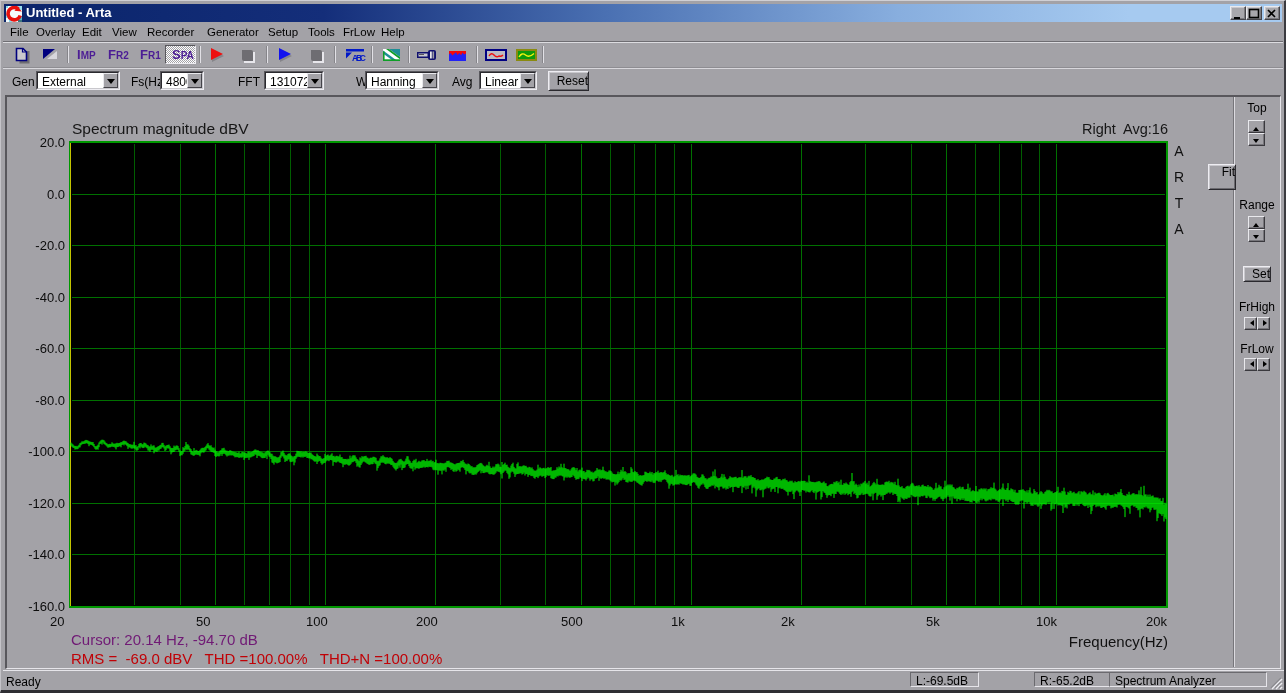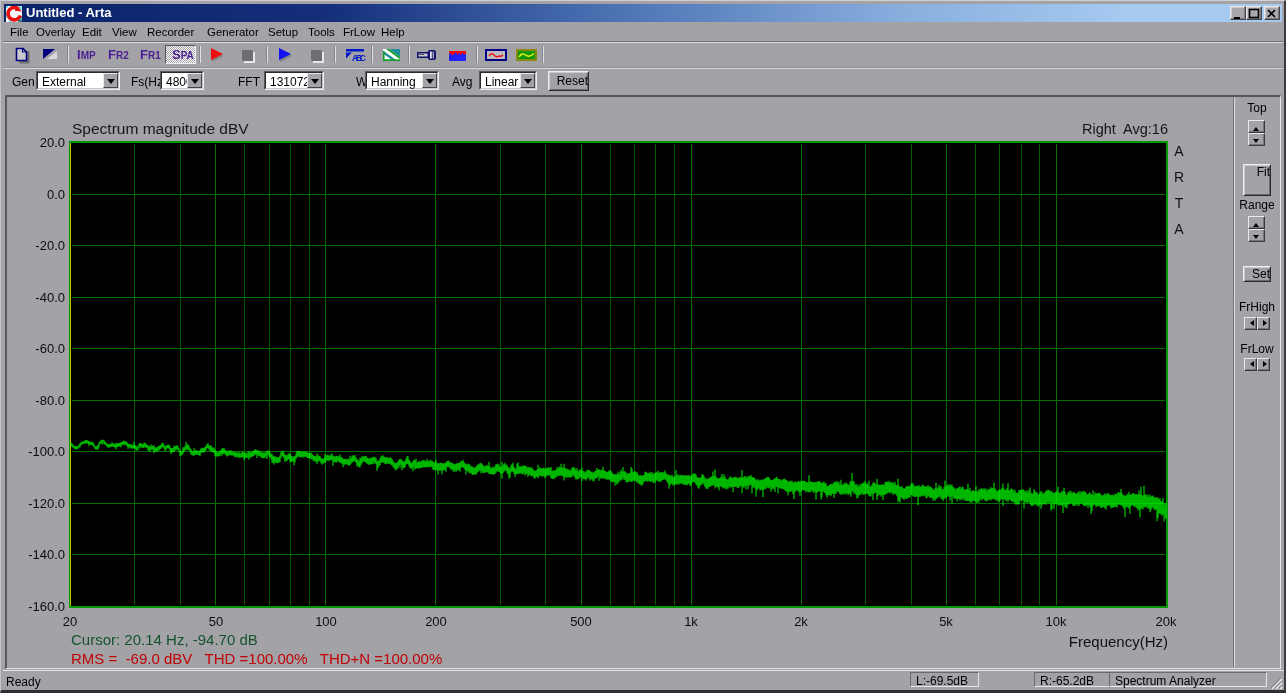--- a/index.html
+++ b/index.html
@@ -30,21 +30,21 @@
 .rlab{position:absolute;font-size:12px;color:#000;width:60px;text-align:center;left:1227px}
 
 .spinv{position:absolute;left:1248px;width:17px;height:13px;background:#a3a2a7;border-top:1px solid #e9e9ed;border-left:1px solid #e9e9ed;border-right:1px solid #3a393e;border-bottom:1px solid #3a393e;box-shadow:inset -1px -1px 0 #77767b}
 .spinh{position:absolute;width:13px;height:13px;background:#a3a2a7;border-top:1px solid #e9e9ed;border-left:1px solid #e9e9ed;border-right:1px solid #3a393e;border-bottom:1px solid #3a393e;box-shadow:inset -1px -1px 0 #77767b}
 .aru:after{content:"";position:absolute;left:4px;top:3px;border:3.5px solid transparent;border-bottom:4.5px solid #000}
 .ard:after{content:"";position:absolute;left:4px;top:5px;border:3.5px solid transparent;border-top:4.5px solid #000}
 .arl:after{content:"";position:absolute;left:2px;top:2px;border:3.5px solid transparent;border-right:4.5px solid #000}
 .arr2:after{content:"";position:absolute;left:5px;top:2px;border:3.5px solid transparent;border-left:4.5px solid #000}
 
 .ylab{position:absolute;font-size:13px;color:#0d0d0d;width:46px;text-align:right;left:19px}
-.xlab{position:absolute;font-size:13px;color:#0d0d0d;top:614px;text-align:center;width:40px}
+.xlab{position:absolute;font-size:13px;color:#0d0d0d;top:614px;text-align:left;width:40px}
 
 #sbar{left:3px;top:670px;width:1281px;height:20px;border-top:1px solid #e6e5ea;background:#a3a2a7}
 .spanel{position:absolute;top:672px;height:15px;border-top:1px solid #6b6a6f;border-left:1px solid #6b6a6f;border-right:1px solid #e6e5ea;border-bottom:1px solid #e6e5ea;font-size:12px;color:#000;padding:1px 0 0 5px}
 </style></head><body>
 <div class="abs" id="frame"></div>
 <div class="abs" id="title">
  <svg class="abs" style="left:2px;top:2px" width="16" height="16" viewBox="0 0 16 16">
       <rect width="16" height="16" fill="#f4fbfd"></rect>
       <rect x="0" y="0" width="2" height="2" fill="#7edcee"></rect>
       <rect x="3" y="13" width="3" height="3" fill="#8ad8ea"></rect>
@@ -213,27 +213,27 @@
 <div class="xlab" style="left:196px">50</div>
 <div class="xlab" style="left:306px">100</div>
 <div class="xlab" style="left:416px">200</div>
 <div class="xlab" style="left:561px">500</div>
 <div class="xlab" style="left:671px">1k</div>
 <div class="xlab" style="left:781px">2k</div>
 <div class="xlab" style="left:926px">5k</div>
 <div class="xlab" style="left:1036px">10k</div>
 <div class="xlab" style="left:1146px">20k</div>
 <div class="abs" style="left:968px;top:633px;width:200px;text-align:right;font-size:15px;color:#111">Frequency(Hz)</div>
-<div class="abs" style="left:71px;top:631px;font-size:15px;color:#14532d">Cursor: 20.14 Hz, -94.70 dB</div>
+<div class="abs" style="left:71px;top:631px;font-size:15px;color:#701a75">Cursor: 20.14 Hz, -94.70 dB</div>
 <div class="abs" style="left:71px;top:650px;font-size:15px;color:#c00207">RMS =&nbsp; -69.0 dBV&nbsp;&nbsp; THD =100.00%&nbsp;&nbsp; THD+N =100.00%</div>
 
 <div class="rlab" style="top:101px">Top</div>
 <div class="spinv aru" style="top:120px"></div>
 <div class="spinv ard" style="top:133px"></div>
-<div class="btn3d" style="left:1243px;top:164px;width:28px;height:32px;line-height:14px">Fit</div>
+<div class="btn3d" style="left:1208px;top:164px;width:28px;height:26px;line-height:14px">Fit</div>
 <div class="rlab" style="top:198px">Range</div>
 <div class="spinv aru" style="top:216px"></div>
 <div class="spinv ard" style="top:229px"></div>
 <div class="btn3d" style="left:1243px;top:266px;width:28px;height:16px;line-height:14px">Set</div>
 <div class="rlab" style="top:300px">FrHigh</div>
 <div class="spinh arl" style="left:1244px;top:317px"></div>
 <div class="spinh arr2" style="left:1257px;top:317px"></div>
 <div class="rlab" style="top:342px">FrLow</div>
 <div class="spinh arl" style="left:1244px;top:358px"></div>
 <div class="spinh arr2" style="left:1257px;top:358px"></div>

